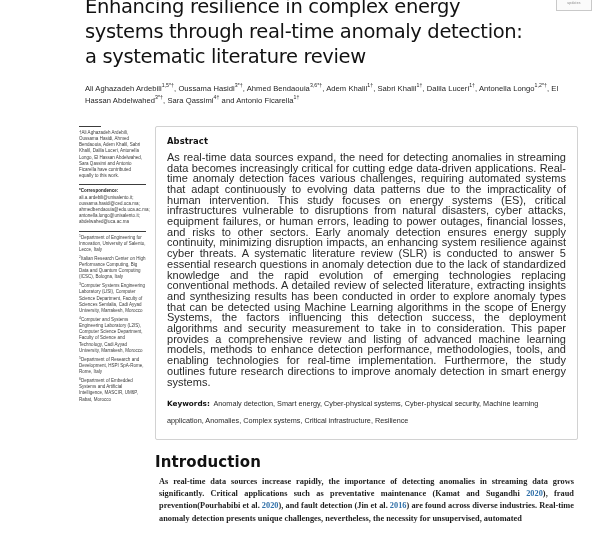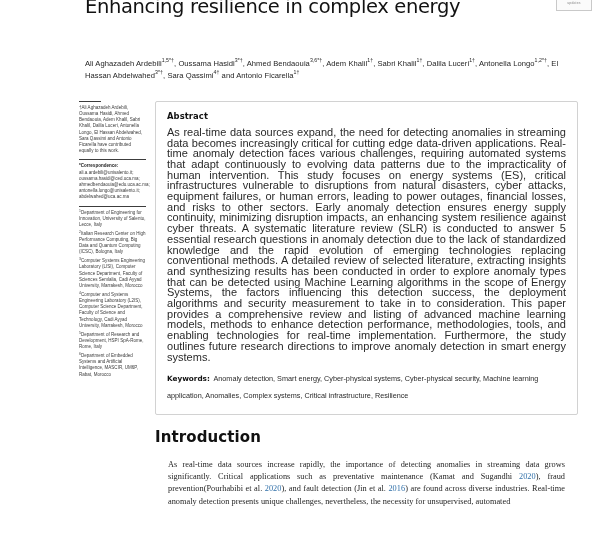--- a/index.html
+++ b/index.html
@@ -167,40 +167,42 @@
     color: #111111;
     margin: 13px 0 5px 0;
     letter-spacing: 0.1px;
   }
   .intro-text {
     font-family: "Liberation Serif", serif;
     font-size: 8.3px;
     line-height: 12.1px;
     color: #1e1e1e;
     text-align: justify;
-    margin: 13px;
+    margin: 4px;
     letter-spacing: 0.02px;
+    font-weight: bold;
   }
   .cite {
     color: #2f6fa8;
   }
 </style>
 </head>
 <body>
 
 <div class="page">
 
   <div class="crossmark">
     <span>updates</span>
   </div>
 
   <div class="title-block">
     <h1 class="paper-title">
       <span>Enhancing resilience in complex energy</span><br>
-      <br>
+      <span>systems through real-time anomaly detection:</span><br>
+      <span>a systematic literature review</span>
     </h1>
   </div>
 
   <div class="authors"><span>Ali Aghazadeh Ardebili</span><sup>1,5*†</sup>, <span>Oussama Hasidi</span><sup>3*†</sup>, <span>Ahmed Bendaouia</span><sup>3,6*†</sup>, <span>Adem Khalil</span><sup>1†</sup>, <span>Sabri Khalil</span><sup>1†</sup>, <span>Dalila Luceri</span><sup>1†</sup>, <span>Antonella Longo</span><sup>1,2*†</sup>, <span>El Hassan Abdelwahed</span><sup>3*†</sup>, <span>Sara Qassimi</span><sup>4†</sup> <span>and</span> <span>Antonio Ficarella</span><sup>1†</sup></div>
 
   <div class="body-cols">
 
     <aside class="sidebar">
 
       <div class="rule"></div>

